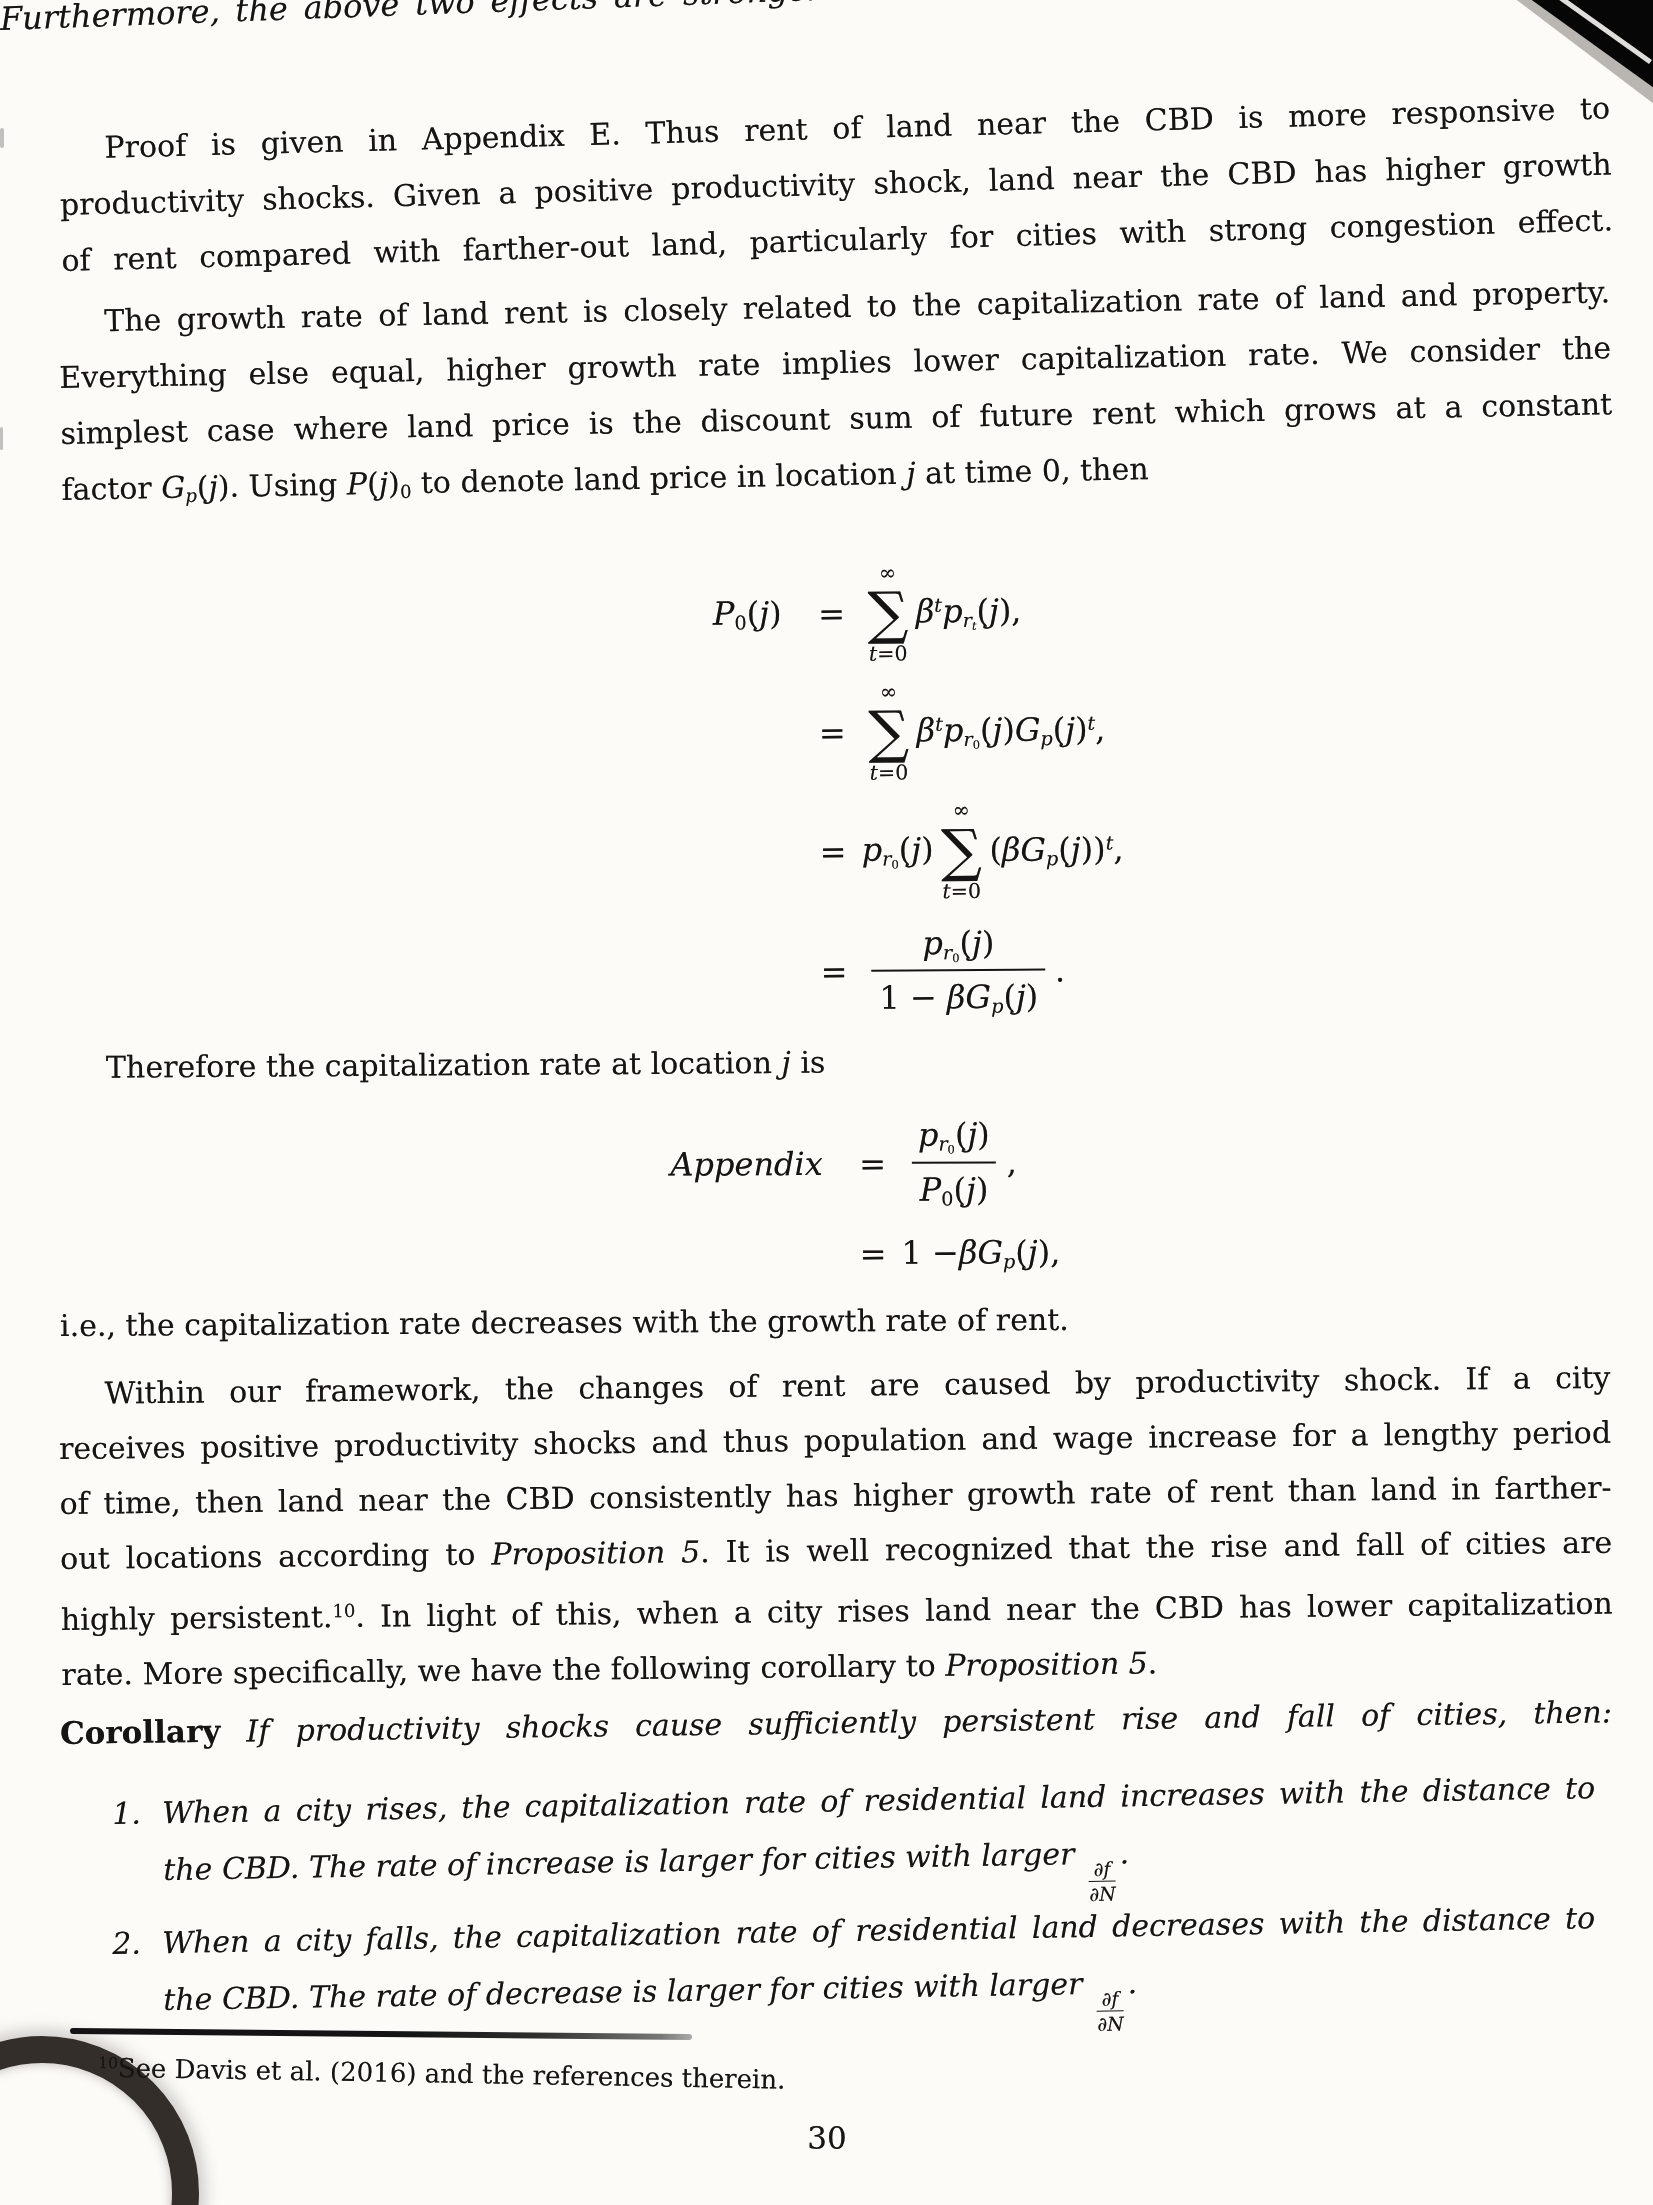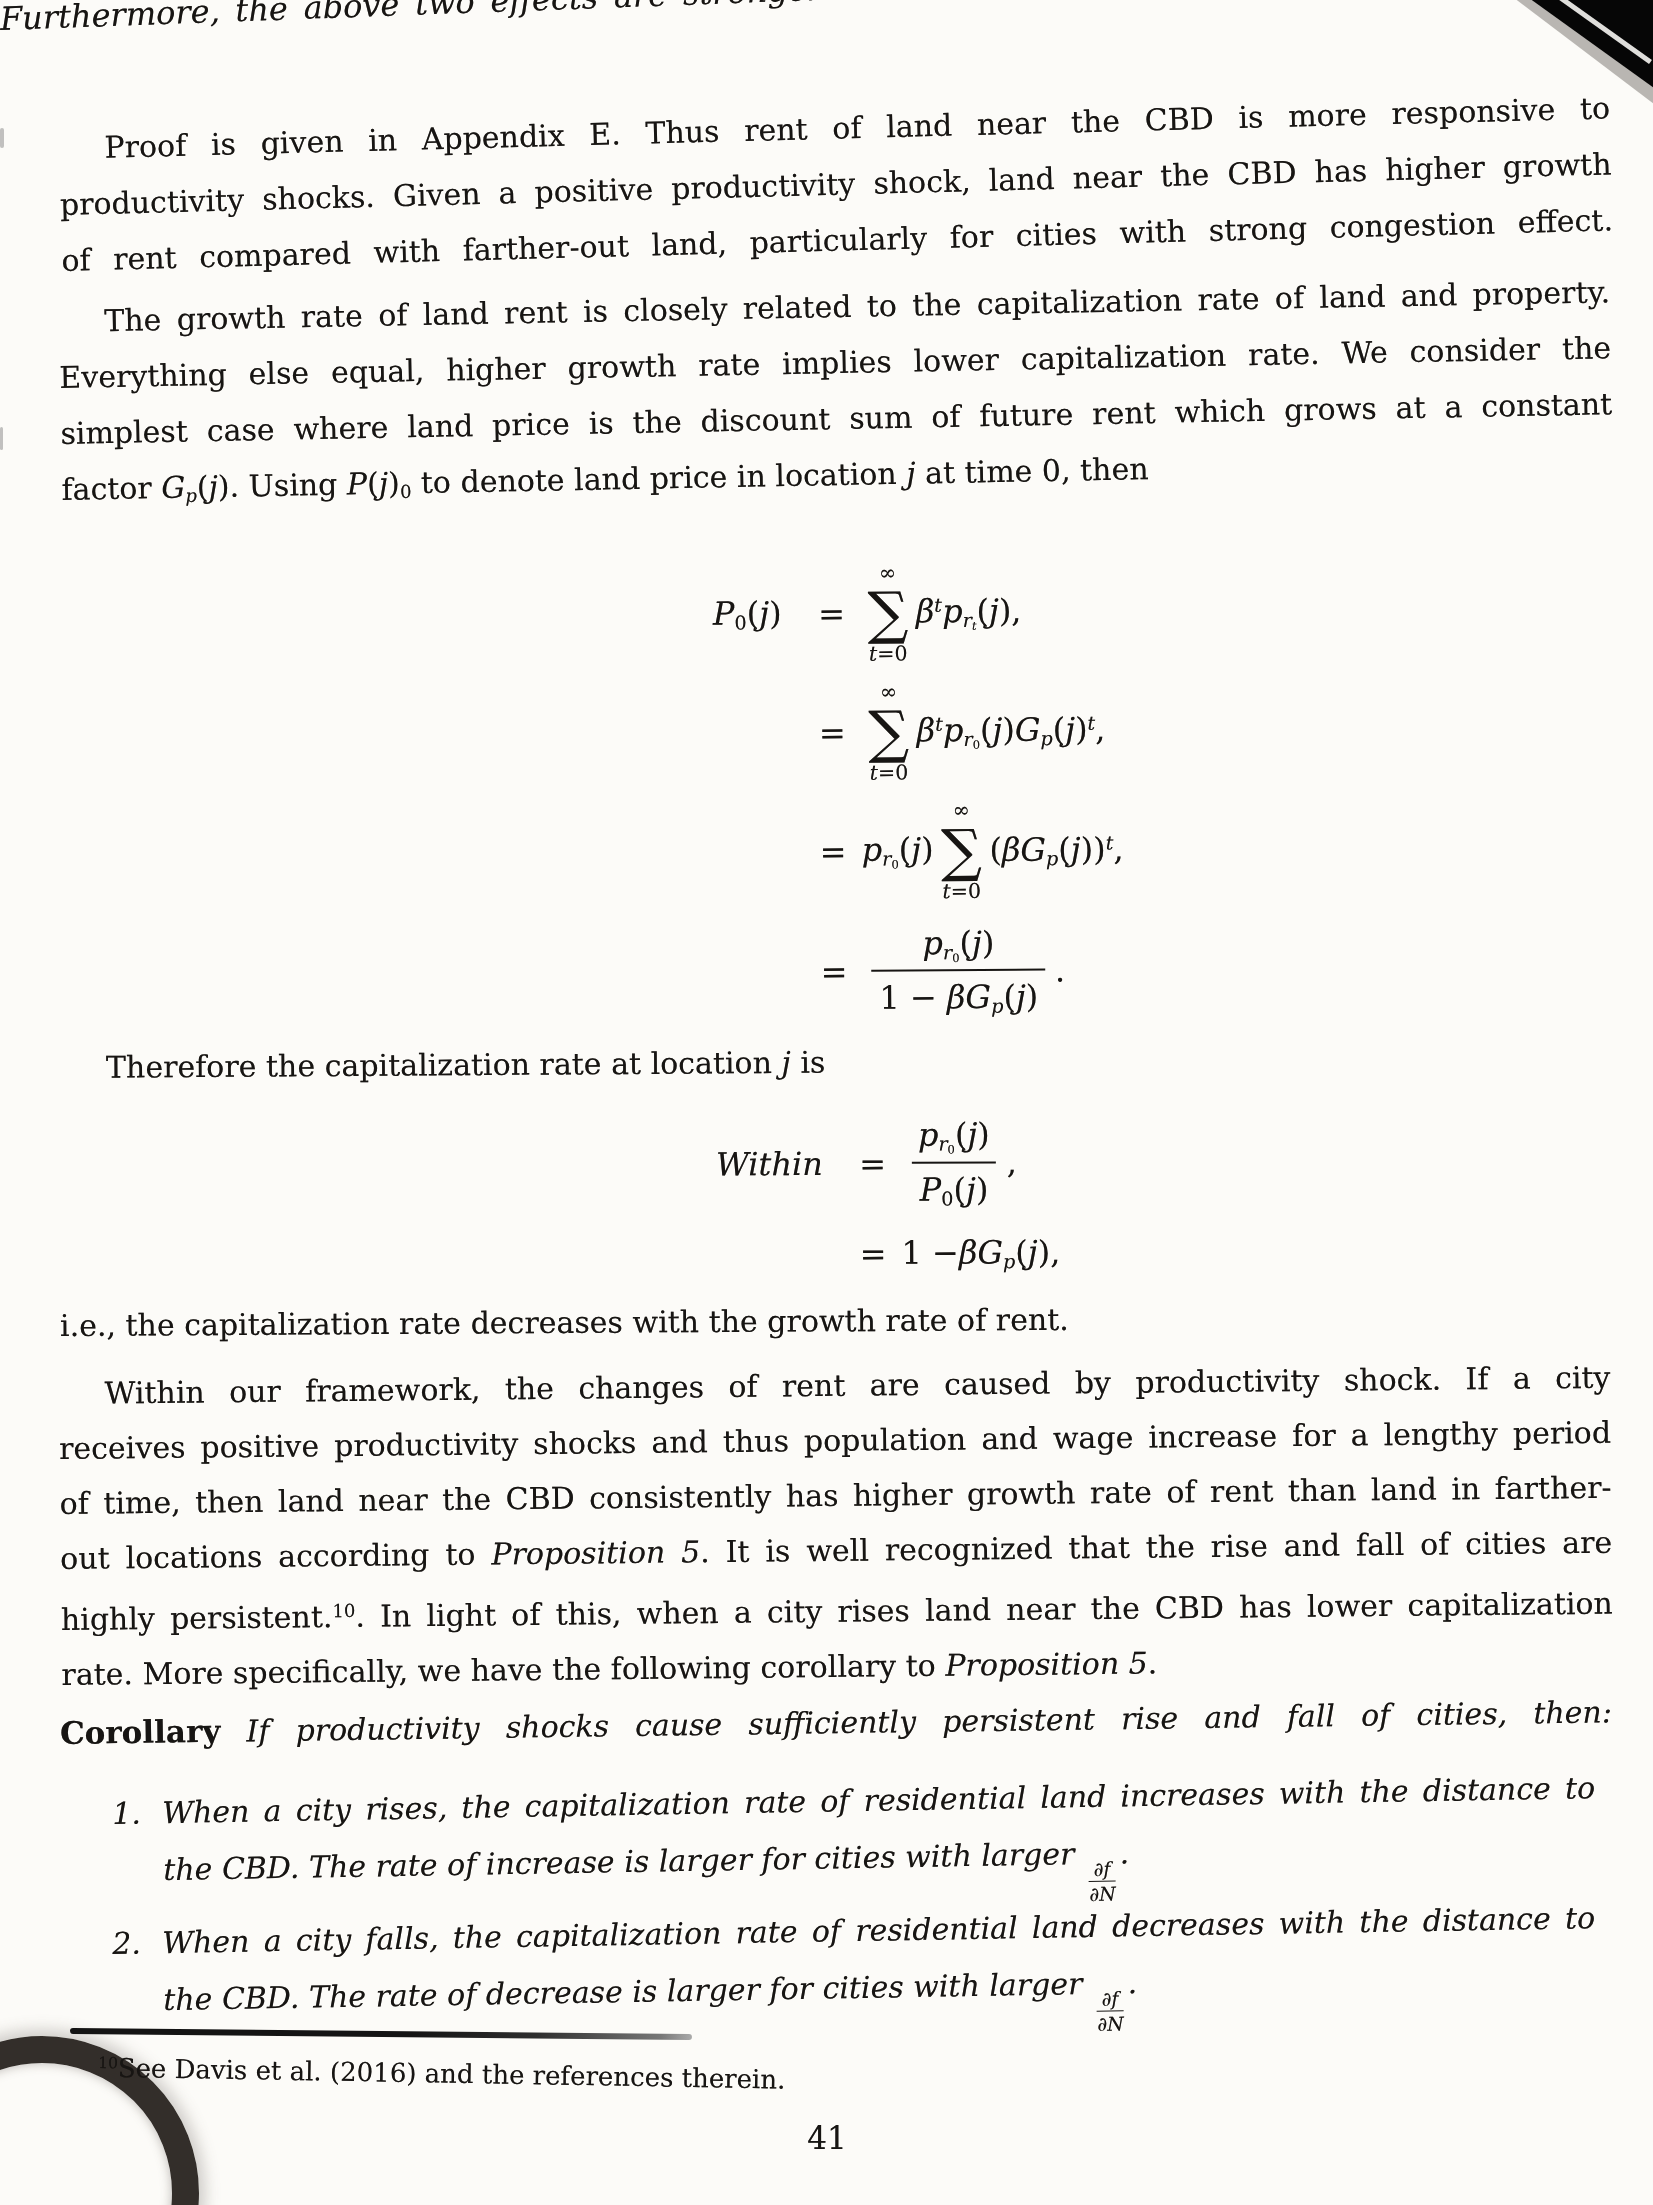--- a/index.html
+++ b/index.html
@@ -149,21 +149,21 @@
         </span>
       </div>
     </div>
   </div>
 
   <div id="line-therefore" class="blk line"><span class="ind"></span><span>Therefore the capitalization rate at location <i>j</i> is</span></div>
 
   <div id="eq-caprate" class="eqblock">
     <div class="eqwrap">
       <div class="eqrow r1">
-        <span class="eq-lhs2"><i>Within</i></span>
+        <span class="eq-lhs2"><i>Appendix</i></span>
         <span class="eq-rel">=</span>
         <span class="eq-rhs">
           <span class="frac">
             <span class="num"><i>p</i><sub><i>r</i><sub>0</sub></sub>(<i>j</i>)</span>
             <span class="den"><i>P</i><sub>0</sub>(<i>j</i>)</span>
           </span>
           <span>,</span>
         </span>
       </div>
       <div class="eqrow r2">
@@ -214,16 +214,16 @@
           <span class="num">∂<i>f</i></span>
           <span class="den">∂<i>N</i></span>
         </span><span>.</span>
       </span>
     </span>
   </div>
 
   <div id="fn-rule"></div>
   <div id="footnote"><sup>10</sup><span>See Davis et al. (2016) and the references therein.</span></div>
 
-  <div id="page-number">41</div>
+  <div id="page-number">30</div>
 
 </div>
 
 
 </body></html>

